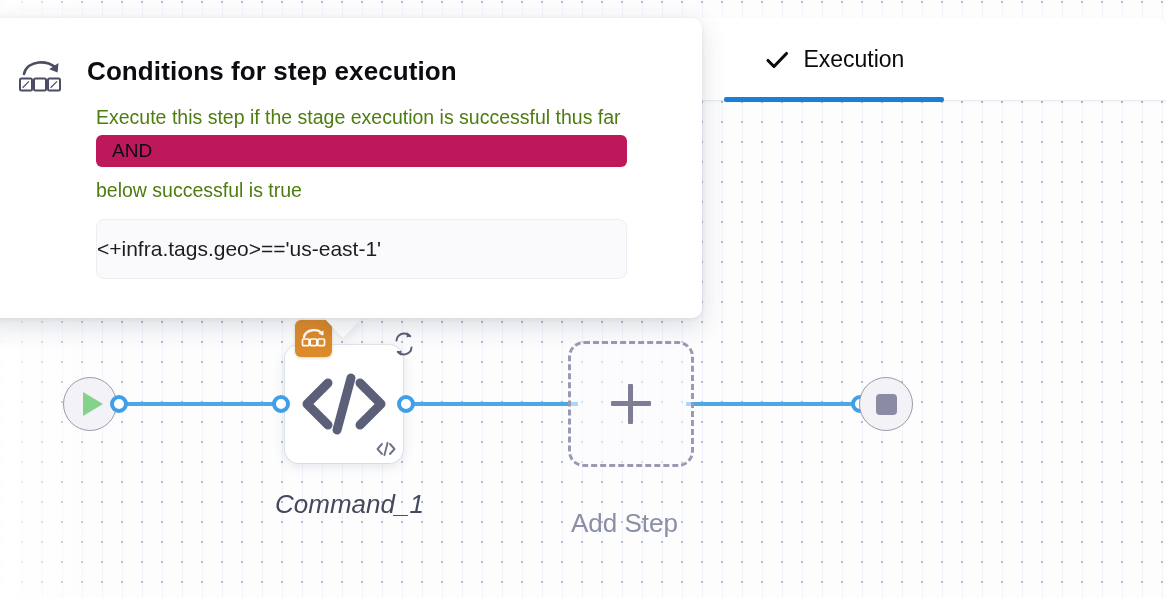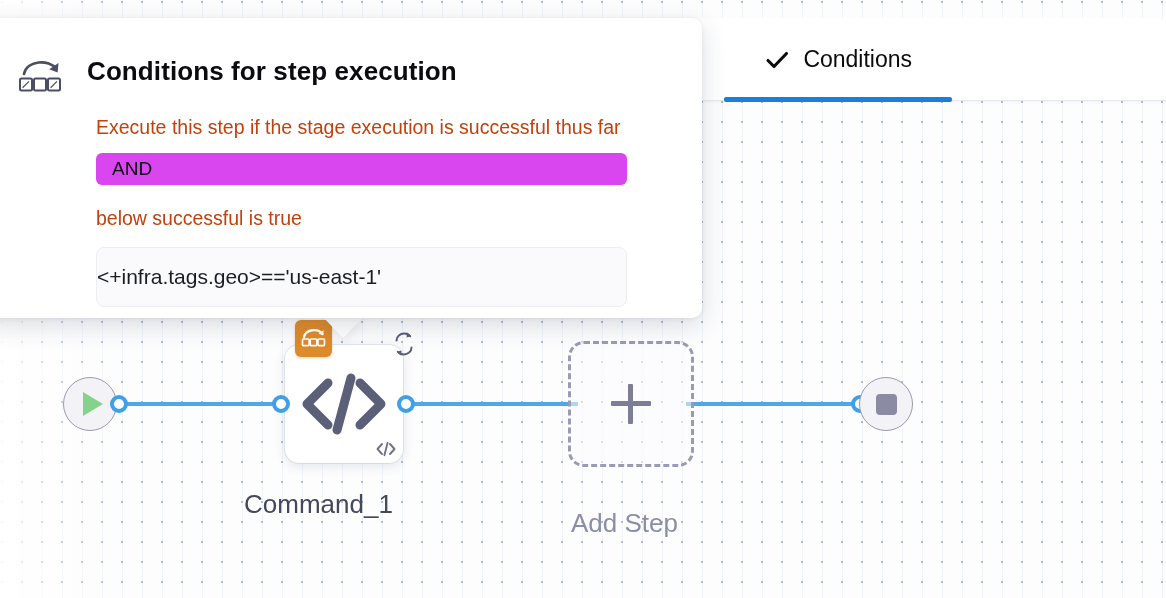--- a/index.html
+++ b/index.html
@@ -190,21 +190,21 @@
   .plus::before { left: 0; top: 17px; width: 40px; height: 5px; }
   .plus::after  { top: 0; left: 17px; height: 40px; width: 5px; }
 
   
   .node-label {
     position: absolute;
     font-size: 26px;
     color: #45475c;
     white-space: nowrap;
   }
-  .node-label.command { left: 244px; top: 489px; }
+  .node-label.command { left: 275px; top: 489px; font-style: italic; }
   .node-label.addstep-label { left: 571px; top: 508px; color: #8b8fa6; }
 
   
   .popup {
     position: absolute;
     left: -20px; top: 18px;
     width: 722px;
     height: 300px;
     background: #ffffff;
     border-radius: 10px;
@@ -229,28 +229,28 @@
   .popup-head-icon { width: 46px; height: 38px; flex: none; }
   .popup-title {
     font-size: 26px;
     color: #0c0c10;
     font-weight: bold;
     letter-spacing: 0.1px;
   }
   .popup-body { margin-left: 96px; margin-right: 55px; }
   .popup-text {
     font-size: 19.5px;
-    color: #c2410c;
-    margin-top: 22px;
+    color: #4d7c0f;
+    margin-top: 12px;
     margin-bottom: 0;
   }
   .cond-chip {
-    margin-top: 14px;
+    margin-top: 6px;
     height: 32px;
-    background: #d946ef;
+    background: #be185d;
     border-radius: 6px;
     display: flex;
     align-items: center;
     padding-left: 16px;
     font-size: 19px;
     color: #0c0c10;
   }
   .expr-box {
     margin-top: 17px;
     height: 60px;
@@ -337,21 +337,21 @@
     <div class="tabs">
       <div class="tab">
         <span>ronment</span>
       </div>
       <div class="tab active">
         <span class="check">
           <svg width="26" height="26" viewBox="0 0 26 26" fill="none">
             <path d="M4 13.5 L10 19.5 L22.5 6.5" stroke="#0b0b0d" stroke-width="3.1" fill="none" stroke-linecap="round" stroke-linejoin="round"></path>
           </svg>
         </span>
-        <span>Conditions</span>
+        <span>Execution</span>
       </div>
     </div>
   </div>
 
   <div class="popup-tail"></div>
 
   <div class="popup">
     <div class="popup-head">
       <span class="popup-head-icon">
         <svg width="46" height="38" viewBox="0 0 46 38" fill="none">

